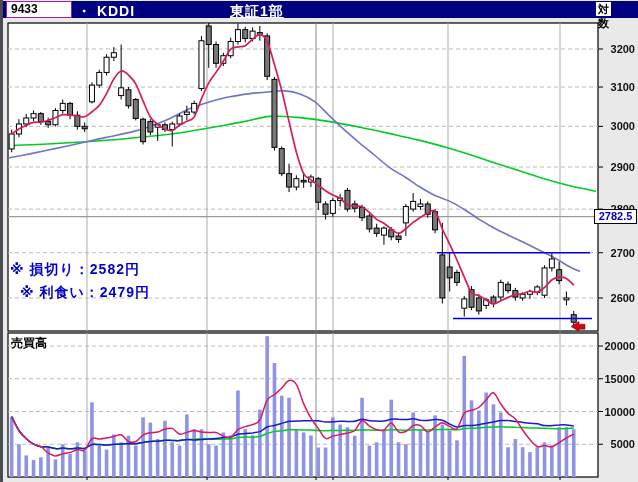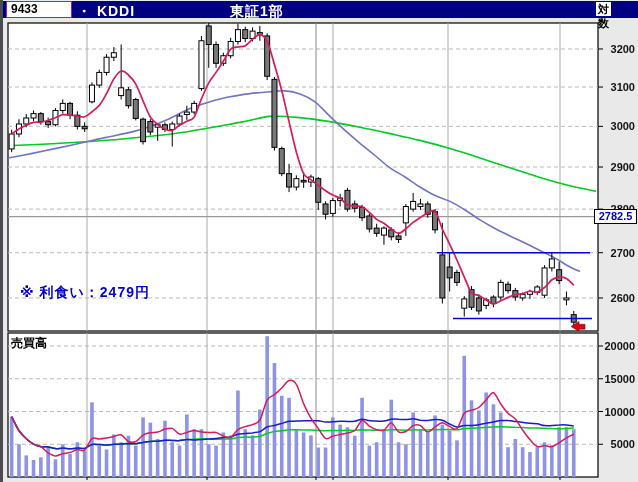--- a/index.html
+++ b/index.html
@@ -4,21 +4,21 @@
 <style>
   html,body{margin:0;padding:0;}
   body{font-family:"Liberation Sans","DejaVu Sans",sans-serif;}
   #app{position:relative;width:638px;height:482px;background:#e9e9e9;overflow:hidden;}
   #left-frame{position:absolute;left:0;top:0;width:3px;height:482px;background:#4b4b52;}
   #titlebar{position:absolute;left:3px;top:1px;width:635px;height:17px;background:#000080;}
   #code-box{position:absolute;left:6px;top:1px;width:60px;height:15px;background:#fff;border:1px solid #a21caf;
             font-size:12px;color:#000;line-height:15px;padding-left:4px;font-weight:bold;}
   .tb-text{position:absolute;top:3px;color:#fff;font-size:14px;font-weight:bold;letter-spacing:1px;}
   #tb-name{left:77px;}
-  #tb-market{left:230px;}
+  #tb-market{left:230px;text-decoration:underline;}
   #scale-box{position:absolute;left:596px;top:2px;width:15px;height:14px;background:#fff;color:#000;
              font-size:11px;font-weight:bold;text-align:center;line-height:14px;}
   #chart-svg{position:absolute;left:0;top:0;}
   .ann{position:absolute;left:10px;color:#0000cc;font-size:14px;font-weight:bold;letter-spacing:1px;white-space:pre;}
   #ann1{top:238px;}
   #ann2{top:261px;}
   #ann3{top:284px;padding-left:10px;}
   #vol-label{position:absolute;left:11px;top:335px;color:#000;font-size:12px;font-weight:bold;}
   #price-badge{position:absolute;left:594px;top:209px;width:41px;height:13px;background:#fff;border:1px solid #000;
                color:#0000cc;font-size:11px;font-weight:bold;text-align:center;line-height:13px;}
@@ -339,16 +339,17 @@
       <line x1="598" y1="444.25" x2="603" y2="444.25" stroke="#000" stroke-width="1"></line>
       <text x="635" y="448.25" text-anchor="end" font-size="11px" font-family="&quot;Liberation Sans&quot;,sans-serif" fill="#111111" font-weight="bold">5000</text>
       <line x1="87" y1="477" x2="87" y2="480" stroke="#000" stroke-width="1"></line>
       <line x1="207" y1="477" x2="207" y2="480" stroke="#000" stroke-width="1"></line>
       <line x1="316" y1="477" x2="316" y2="480" stroke="#000" stroke-width="1"></line>
       <line x1="333" y1="477" x2="333" y2="480" stroke="#000" stroke-width="1"></line>
       <line x1="448" y1="477" x2="448" y2="480" stroke="#000" stroke-width="1"></line>
       <line x1="560" y1="477" x2="560" y2="480" stroke="#000" stroke-width="1"></line>
     </svg>
 
+  <div id="ann2" class="ann">※ 損切り：2582円</div>
   <div id="ann3" class="ann">※ 利食い：2479円</div>
   <div id="vol-label">売買高</div>
   <div id="price-badge">2782.5</div>
 </div>
 
 </body></html>

